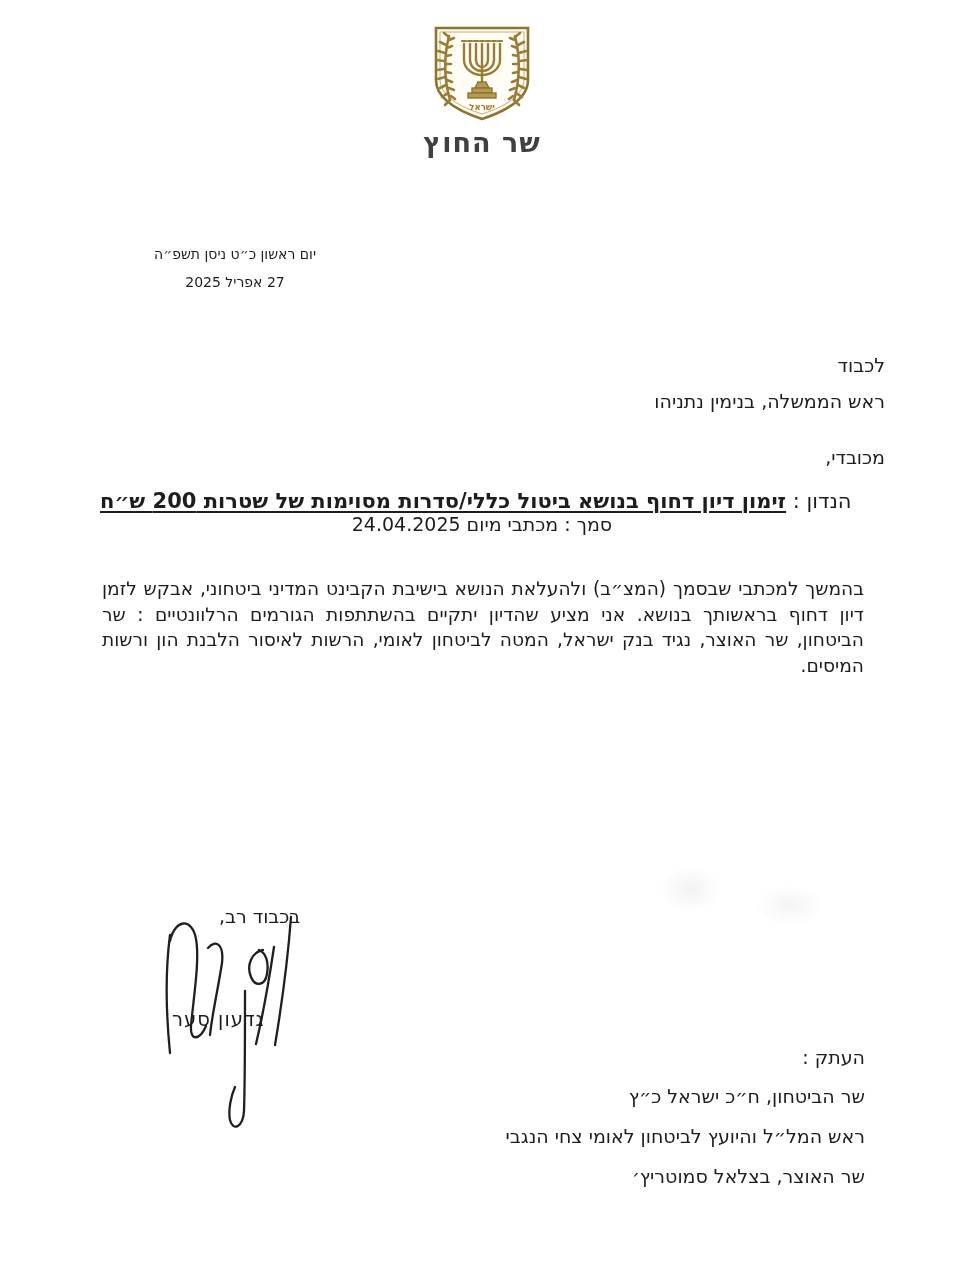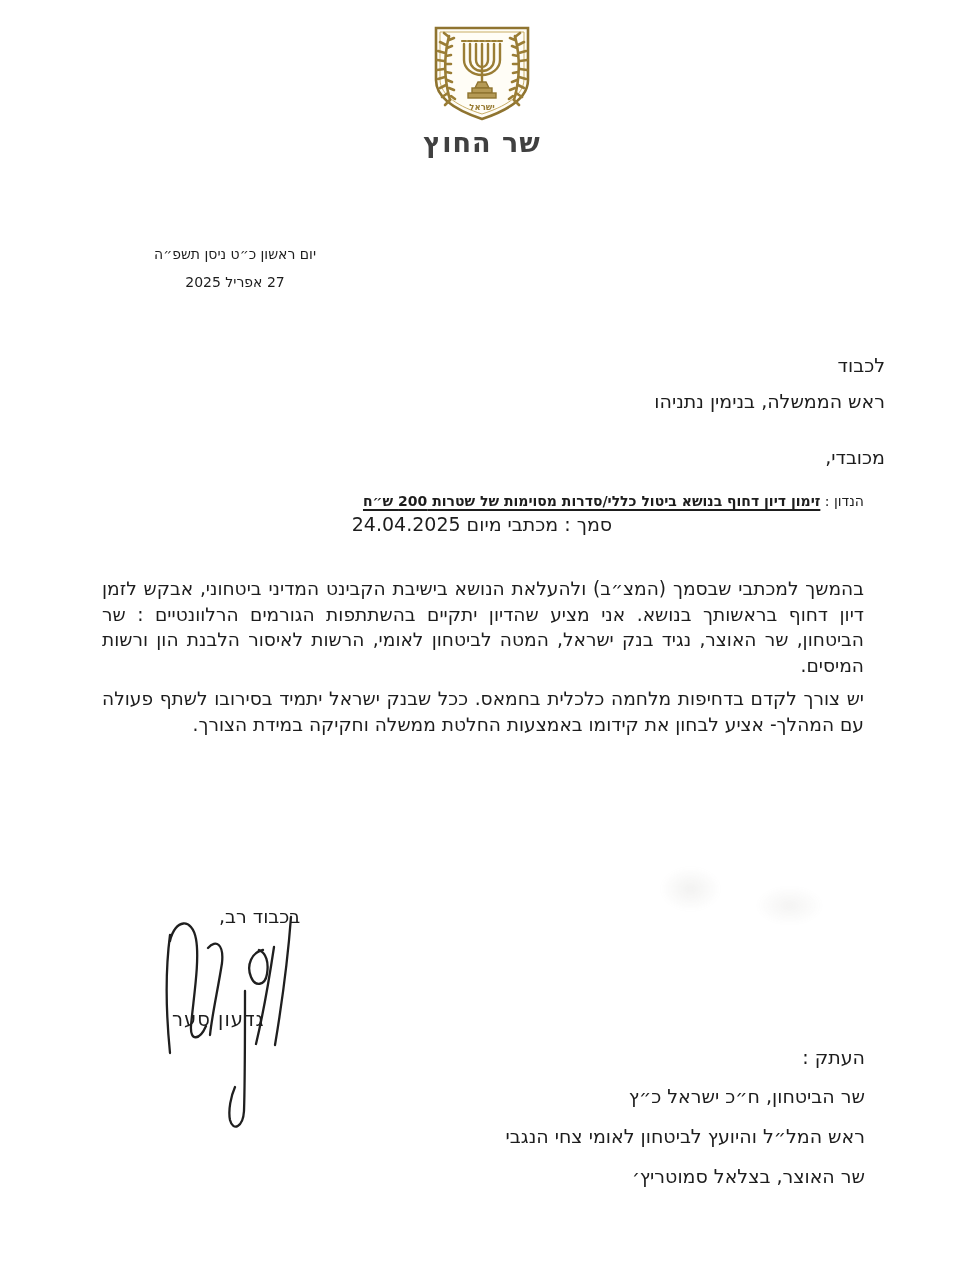--- a/index.html
+++ b/index.html
@@ -32,21 +32,21 @@
     position:absolute;right:79px;top:347px;
     text-align:right;font-size:19px;line-height:36px;white-space:nowrap;
   }
   .salutation{
     position:absolute;right:79px;top:446px;
     font-size:19px;white-space:nowrap;
   }
 
   
   .subject-block{position:absolute;left:100px;right:100px;top:489px;}
-  .subject-line{text-align:right;font-size:14px;line-height:24px;}
+  .subject-line{text-align:left;font-size:21px;line-height:24px;}
   .subject-label{font-weight:normal;}
   .subject-text{
     font-weight:bold;
     text-decoration:underline;
     text-underline-offset:3px;
     text-decoration-thickness:1.5px;
   }
   .reference-line{text-align:center;font-size:19px;}
 
   
@@ -134,21 +134,20 @@
 
   <div class="subject-block">
     <div class="subject-line">
       <span class="subject-label">הנדון : </span><span class="subject-text">זימון דיון דחוף בנושא ביטול כללי/סדרות מסוימות של שטרות 200 ש״ח</span>
     </div>
     <div class="reference-line">סמך : מכתבי מיום 24.04.2025</div>
   </div>
 
   <div class="letter-body">
     <p>בהמשך למכתבי שבסמך (המצ״ב) ולהעלאת הנושא בישיבת הקבינט המדיני ביטחוני, אבקש לזמן דיון דחוף בראשותך בנושא. אני מציע שהדיון יתקיים בהשתתפות הגורמים הרלוונטיים : שר הביטחון, שר האוצר, נגיד בנק ישראל, המטה לביטחון לאומי, הרשות לאיסור הלבנת הון ורשות המיסים.</p>
-    <p>יש צורך לקדם בדחיפות מלחמה כלכלית בחמאס. ככל שבנק ישראל יתמיד בסירובו לשתף פעולה עם המהלך- אציע לבחון את קידומו באמצעות החלטת ממשלה וחקיקה במידת הצורך.</p>
   </div>
 
   <div class="smudge smudge-1"></div>
   <div class="smudge smudge-2"></div>
 
   <div class="valediction">בכבוד רב,</div>
 
   <svg class="signature-svg" viewBox="0 0 176 246" xmlns="http://www.w3.org/2000/svg">
     <g fill="none" stroke="#1f1f1f" stroke-width="2.3" stroke-linecap="round">
 

